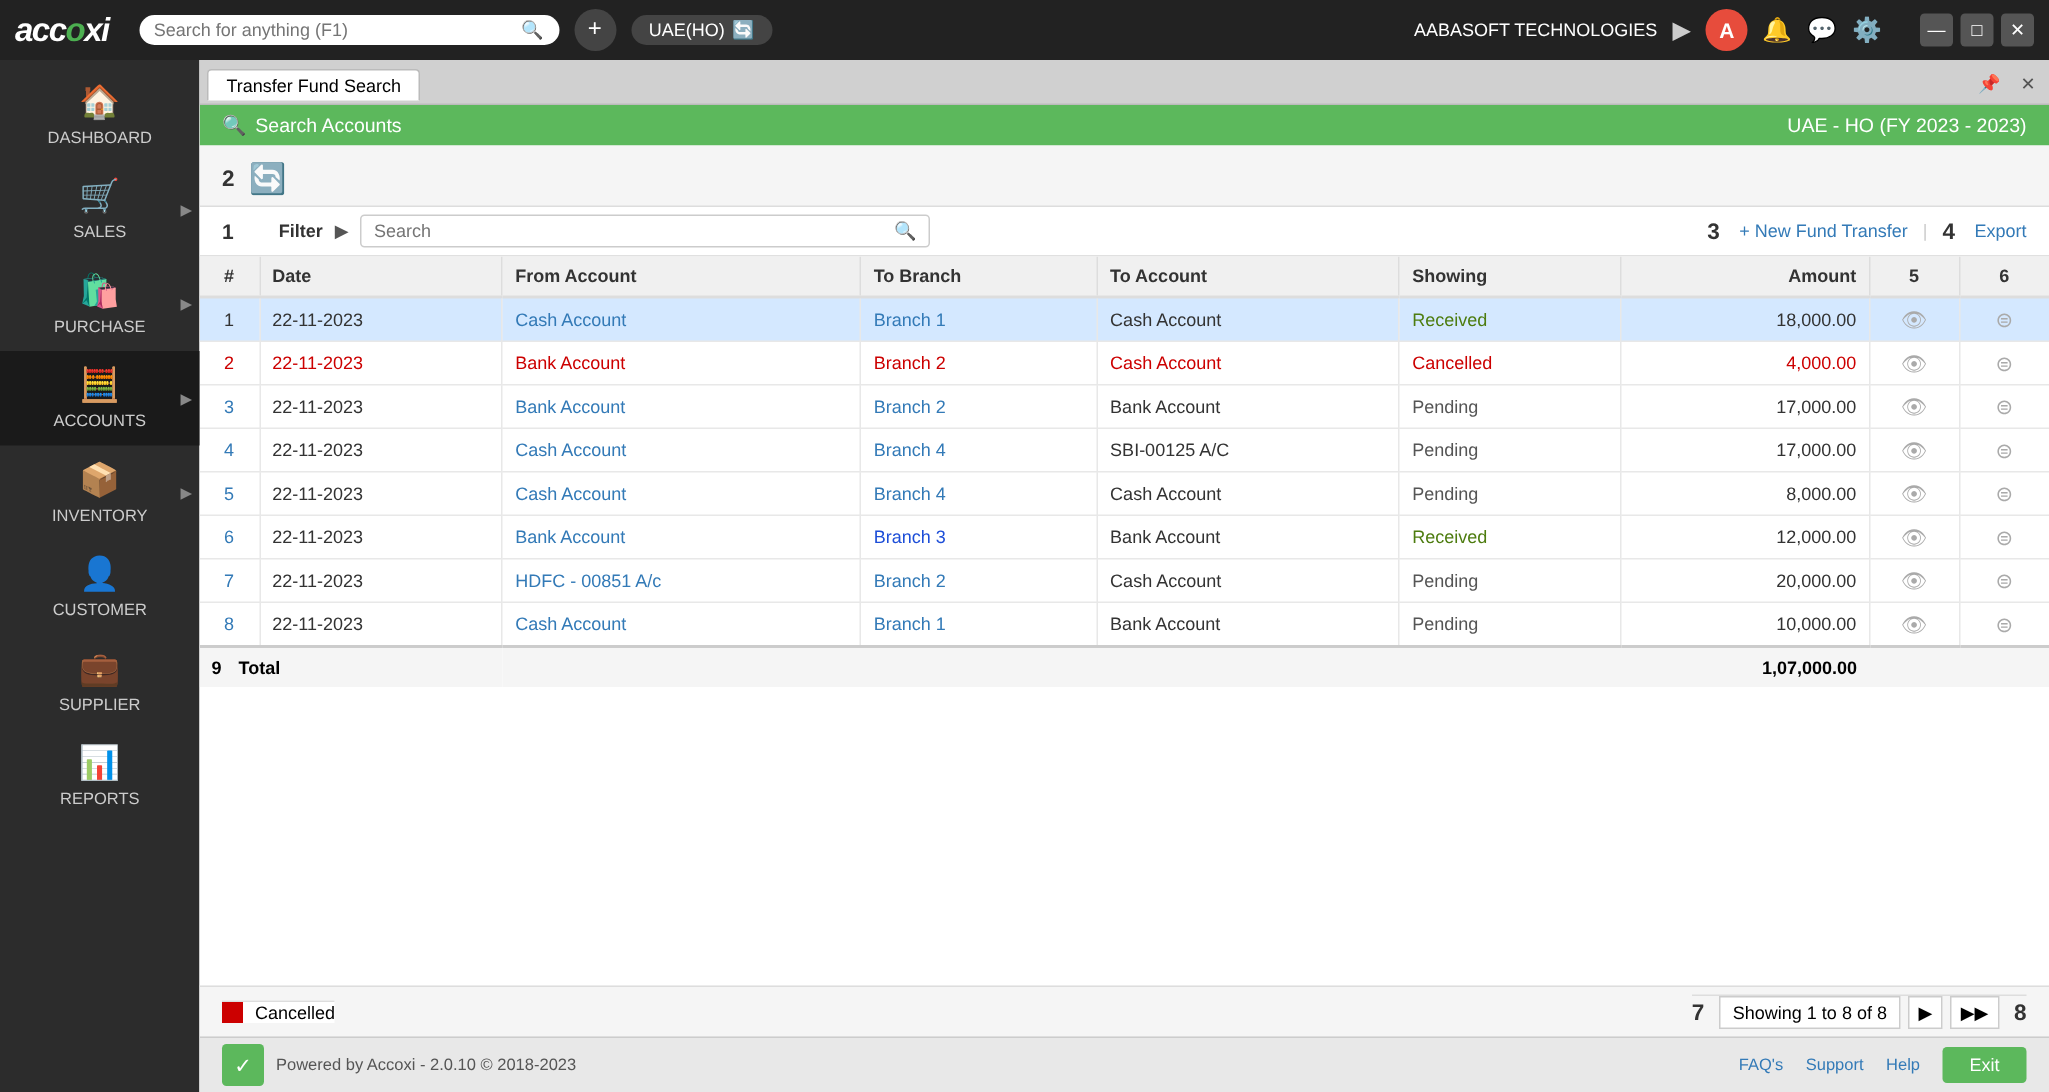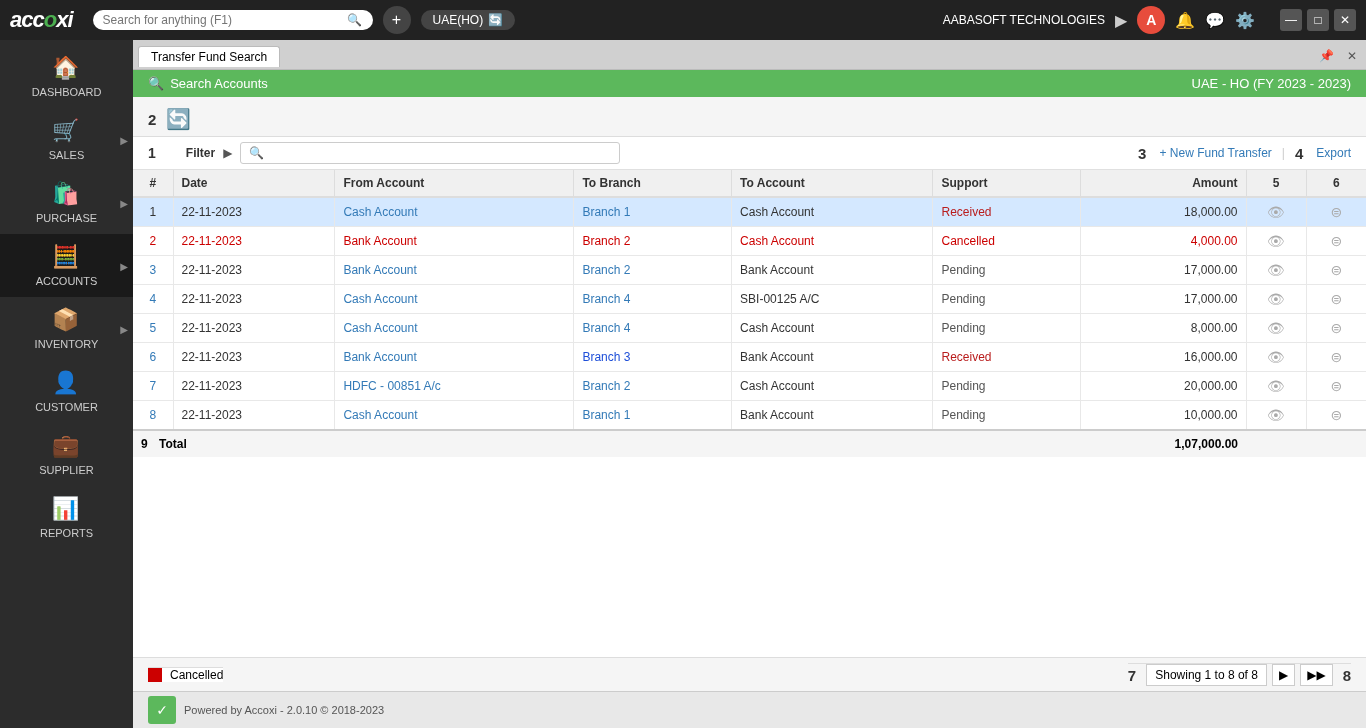--- a/index.html
+++ b/index.html
@@ -209,21 +209,21 @@
     thead tr th:last-child { border-right: none; }
     tbody tr td {
       border-bottom: 1px solid #e8e8e8;
       border-right: 1px solid #e8e8e8;
       padding: 6px 8px;
       font-size: 12px; color: #333;
     }
     tbody tr td:last-child { border-right: none; }
     tbody tr.row-selected { background: #d4e8ff; }
     tbody tr.row-cancelled td { color: #cc0000; }
-    .status-received { color: #b91c1c; }
+    .status-received { color: #4d7c0f; }
     .status-cancelled { color: #cc0000; }
     .status-pending { color: #555; }
     .amount-cell { text-align: right; }
     .icon-btn { color: #aaa; cursor: pointer; font-size: 14px; }
     .col-actions { width: 60px; text-align: center; }
     .col-hash { width: 40px; text-align: center; }
     table tfoot tr td {
       background: #f5f5f5;
       font-weight: bold;
       font-size: 12px;
@@ -385,20 +385,21 @@
           <span class="refresh-btn">🔄</span>
         </div>
       </div>
 
       <div class="filter-bar">
         <div class="filter-left">
           <span class="filter-label-num">1</span>
           <span class="filter-label">Filter</span>
           <span style="color:#555;cursor:pointer;">▶</span>
           <div class="filter-search">
+            <input type="text" placeholder="Search" style="">
             <span>🔍</span>
           </div>
         </div>
         <div class="filter-right">
           <span class="num-badge">3</span>
           <span class="new-fund-btn">
             <span>+ New Fund Transfer</span>
           </span>
           <span style="color:#ccc;">|</span>
           <span class="num-badge">4</span>
@@ -408,21 +409,21 @@
 
       <div class="table-container">
         <table>
           <thead>
             <tr>
               <th class="col-hash">#</th>
               <th>Date</th>
               <th>From Account</th>
               <th>To Branch</th>
               <th>To Account</th>
-              <th>Support</th>
+              <th>Showing</th>
               <th style="text-align:right;">Amount</th>
               <th style="text-align:center;width:30px;"><span>5</span></th>
               <th style="text-align:center;width:30px;"><span>6</span></th>
             </tr>
           </thead>
           <tbody id="table-body">
           <tr class="row-selected">
     <td class="col-hash" style="color:#333;text-align:center;">1</td>
     <td style="color:#333;">22-11-2023</td>
     <td style="color:#337ab7;">Cash Account</td>
@@ -477,21 +478,21 @@
     <td class="col-actions" style="text-align:center;"><span class="icon-btn">👁</span></td>
     <td class="col-actions" style="text-align:center;"><span class="icon-btn">⊜</span></td>
   </tr>
               <tr>
     <td class="col-hash" style="color:#337ab7;text-align:center;">6</td>
     <td style="color:#333;">22-11-2023</td>
     <td style="color:#337ab7;">Bank Account</td>
     <td style="color:#1d4ed8;">Branch 3</td>
     <td style="color:#333;">Bank Account</td>
     <td class="status-received">Received</td>
-    <td class="amount-cell" style="color:#333;">16,000.00</td>
+    <td class="amount-cell" style="color:#333;">12,000.00</td>
     <td class="col-actions" style="text-align:center;"><span class="icon-btn">👁</span></td>
     <td class="col-actions" style="text-align:center;"><span class="icon-btn">⊜</span></td>
   </tr>
               <tr>
     <td class="col-hash" style="color:#337ab7;text-align:center;">7</td>
     <td style="color:#333;">22-11-2023</td>
     <td style="color:#337ab7;">HDFC - 00851 A/c</td>
     <td style="color:#337ab7;">Branch 2</td>
     <td style="color:#333;">Cash Account</td>
     <td class="status-pending">Pending</td>
@@ -538,17 +539,23 @@
           <button class="page-nav-btn">▶▶</button>
           <span style="font-size:15px;font-weight:bold;color:#333;margin-left:5px;">8</span>
         </div>
       </div>
 
       <div class="footer">
         <div class="footer-left">
           <div class="footer-logo">✓</div>
           <span>Powered by Accoxi - 2.0.10 © 2018-2023</span>
         </div>
+        <div class="footer-right">
+          <span class="footer-link">FAQ's</span>
+          <span class="footer-link">Support</span>
+          <span class="footer-link">Help</span>
+          <button class="exit-btn">Exit</button>
+        </div>
       </div>
 
     </div>
   </div>
 </div>
 
 </body></html>

